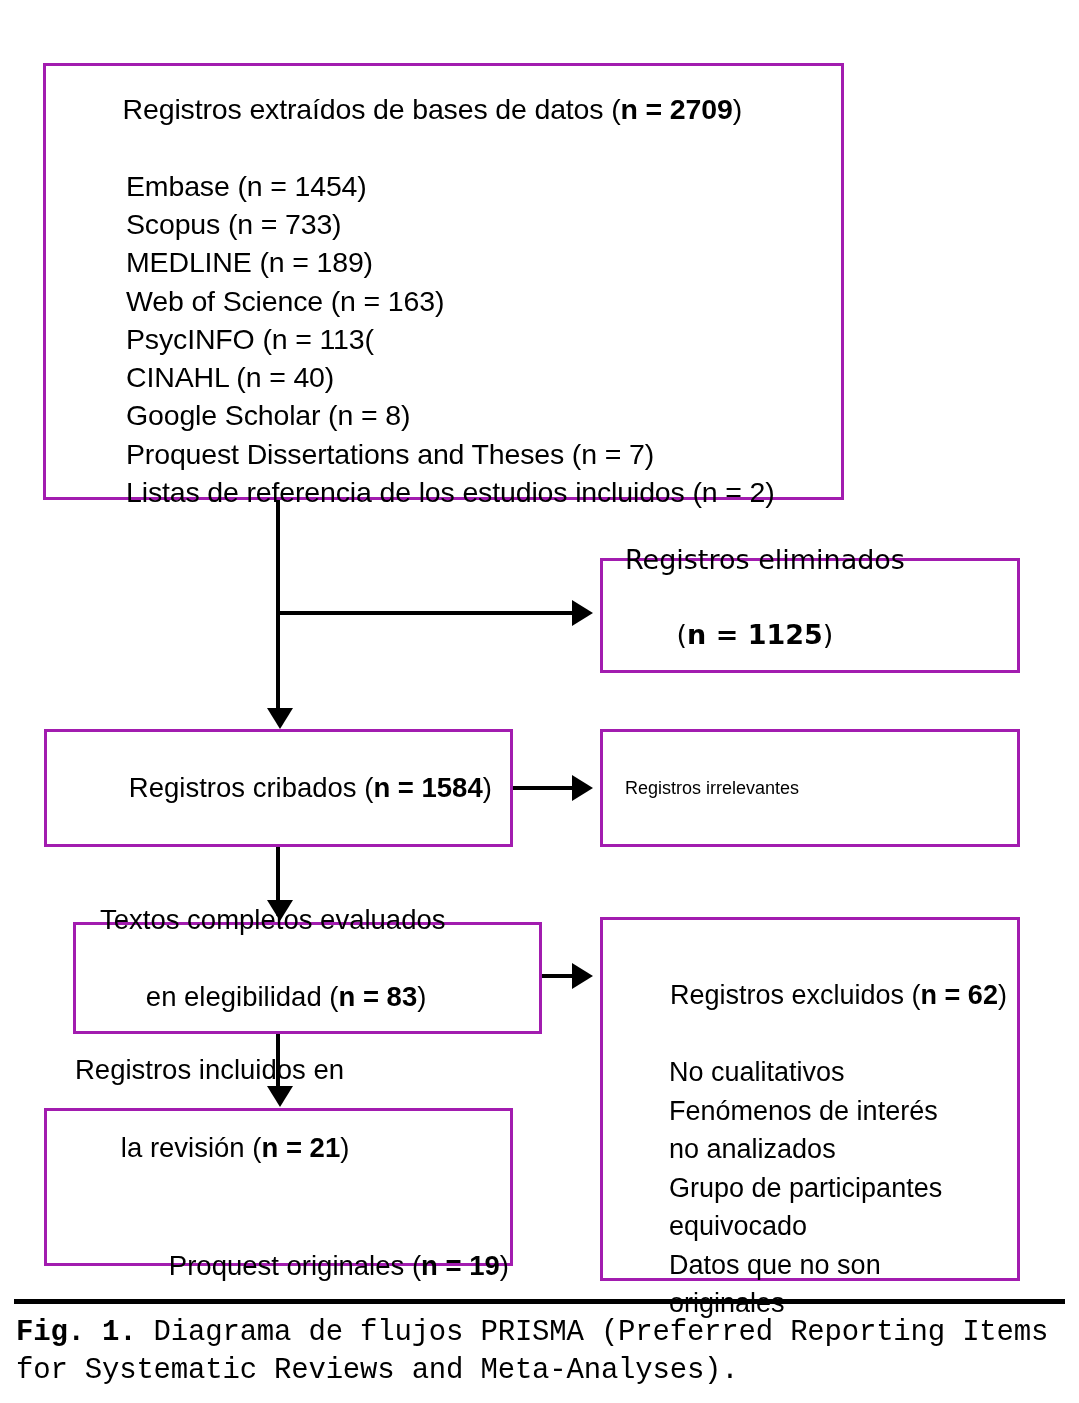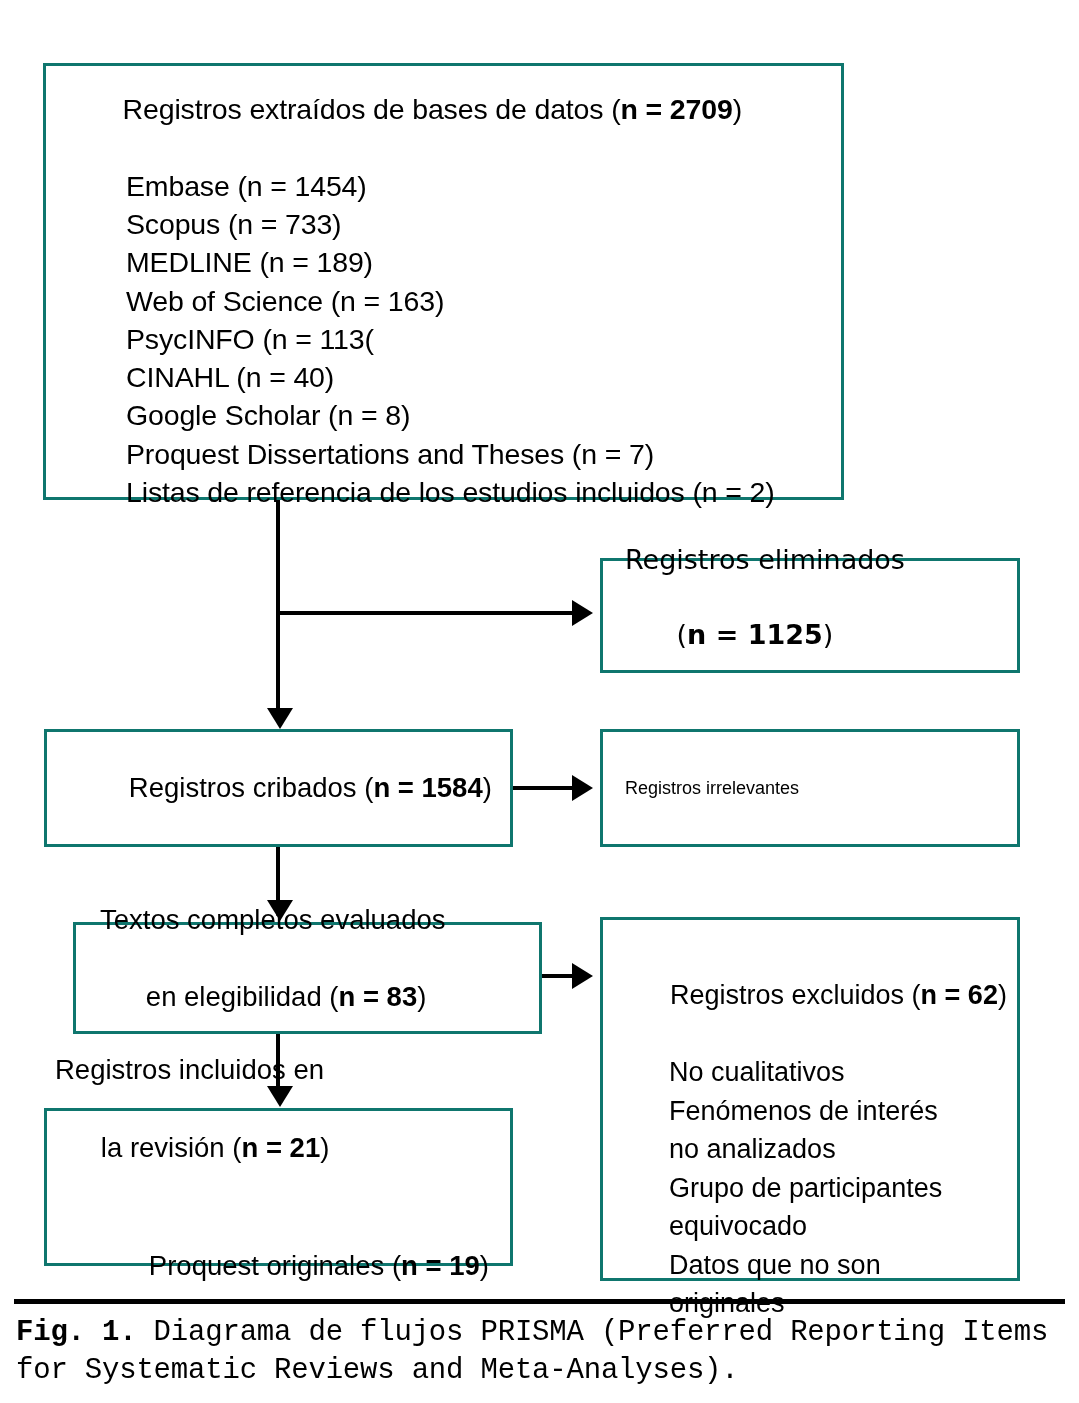--- a/index.html
+++ b/index.html
@@ -16,21 +16,21 @@
     position: relative;
     width: 1079px;
     height: 1403px;
     overflow: hidden;
     background: #ffffff;
   }
   
   .box {
     position: absolute;
     box-sizing: border-box;
-    border: 3px solid #0f766e;
+    border: 3px solid #a21caf;
     background: #ffffff;
     display: flex;
     flex-direction: column;
     justify-content: center;
     z-index: 3;
   }
   .box .line {
     white-space: pre;
     line-height: 1.30;
   }
@@ -91,21 +91,21 @@
     left: 600px; top: 917px; width: 420px; height: 364px;
     justify-content: flex-start;
     padding: 18px 0 0 22px;
   }
   #box-excluded .line { font-size: 27px; line-height: 1.425; }
   #box-excluded .indent { padding-left: 44px; }
 
   
   #box-included {
     left: 44px; top: 1108px; width: 469px; height: 158px;
-    padding-left: 8px;
+    padding-left: 28px;
   }
   #box-included .line { font-size: 27.5px; line-height: 1.42; }
   #box-included .indent { padding-left: 48px; }
 
   
   .conn {
     position: absolute;
     background: #000000;
     z-index: 1;
   }

